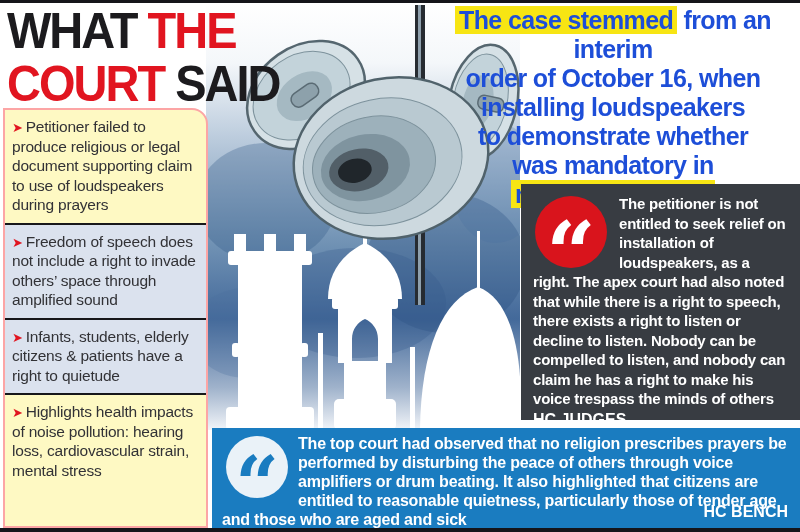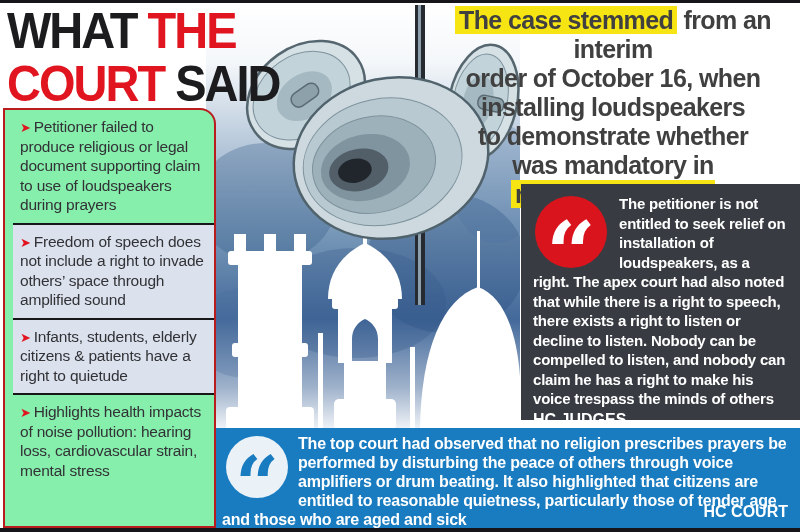--- a/index.html
+++ b/index.html
@@ -13,34 +13,34 @@
 
   
   .headline{position:absolute;top:4px;left:7px;z-index:20;line-height:49px;
     font-weight:bold;font-size:47px;letter-spacing:-2px;transform:scale(1,1.08);transform-origin:top left;}
   .headline .blk{color:#1c1b1e;}
   .headline .red{color:#e11520;}
 
   
   .panel{
     position:absolute;left:3px;top:108px;bottom:4px;width:201px;z-index:20;
-    border:2px solid #b91c1c;border-radius:0 16px 0 0;overflow:hidden;background:#86efac;padding-left:8px;
+    border:2px solid #fca5a5;border-radius:0 16px 0 0;overflow:hidden;background:#fef9c3;
   }
   .bullet{padding:7px 6px 8px 7px;font-size:15.5px;line-height:1.26;color:#323236;
     font-weight:500;letter-spacing:-0.2px;}
   .bullet + .bullet{border-top:2px solid #17171a;}
   .bullet.alt{background:#dbe2ee;}
   .bullet .arrow{color:#e11520;font-size:13px;margin-right:3px;}
 
   
   .illus{position:absolute;left:206px;top:3px;width:314px;height:427px;z-index:1;}
 
   
   .intro{position:absolute;left:428px;top:6px;width:370px;z-index:10;
-    text-align:center;font-weight:bold;font-size:25px;line-height:1.16;color:#404040;letter-spacing:-0.6px;}
+    text-align:center;font-weight:bold;font-size:25px;line-height:1.16;color:#1d4ed8;letter-spacing:-0.6px;}
   .intro .hl{background:#f7e513;padding:0 4px;}
 
   
   .quote-box{
     position:absolute;left:521px;top:184px;right:0;height:236px;z-index:10;
     background:#383c42;color:#fff;padding:10px 12px 8px 12px;box-sizing:border-box;
   }
   .quote-box .qcircle{
     float:left;width:72px;height:72px;border-radius:50%;background:#d9141c;
     margin:2px 12px 2px 2px;text-align:center;overflow:hidden;
@@ -182,17 +182,17 @@
     </div>
     <div class="qtext">The petitioner is not entitled to seek relief on installation of loudspeakers, as a right. The apex court had also noted that while there is a right to speech, there exists a right to listen or decline to listen. Nobody can be compelled to listen, and nobody can claim he has a right to make his voice trespass the minds of others</div>
     <div class="attrib">HC JUDGES</div>
   </div>
 
   <div class="bottom-bar">
     <div class="qcircle">
       <span class="qglyph">“</span>
     </div>
     <div class="qtext">The top court had observed that no religion prescribes prayers be performed by disturbing the peace of others through voice amplifiers or drum beating. It also highlighted that citizens are entitled to reasonable quietness, particularly those of tender age and those who are aged and sick</div>
-    <div class="attrib">HC COURT</div>
+    <div class="attrib">HC BENCH</div>
   </div>
 
   <div class="bottom-rule"></div>
 </div>
 
 </body></html>

